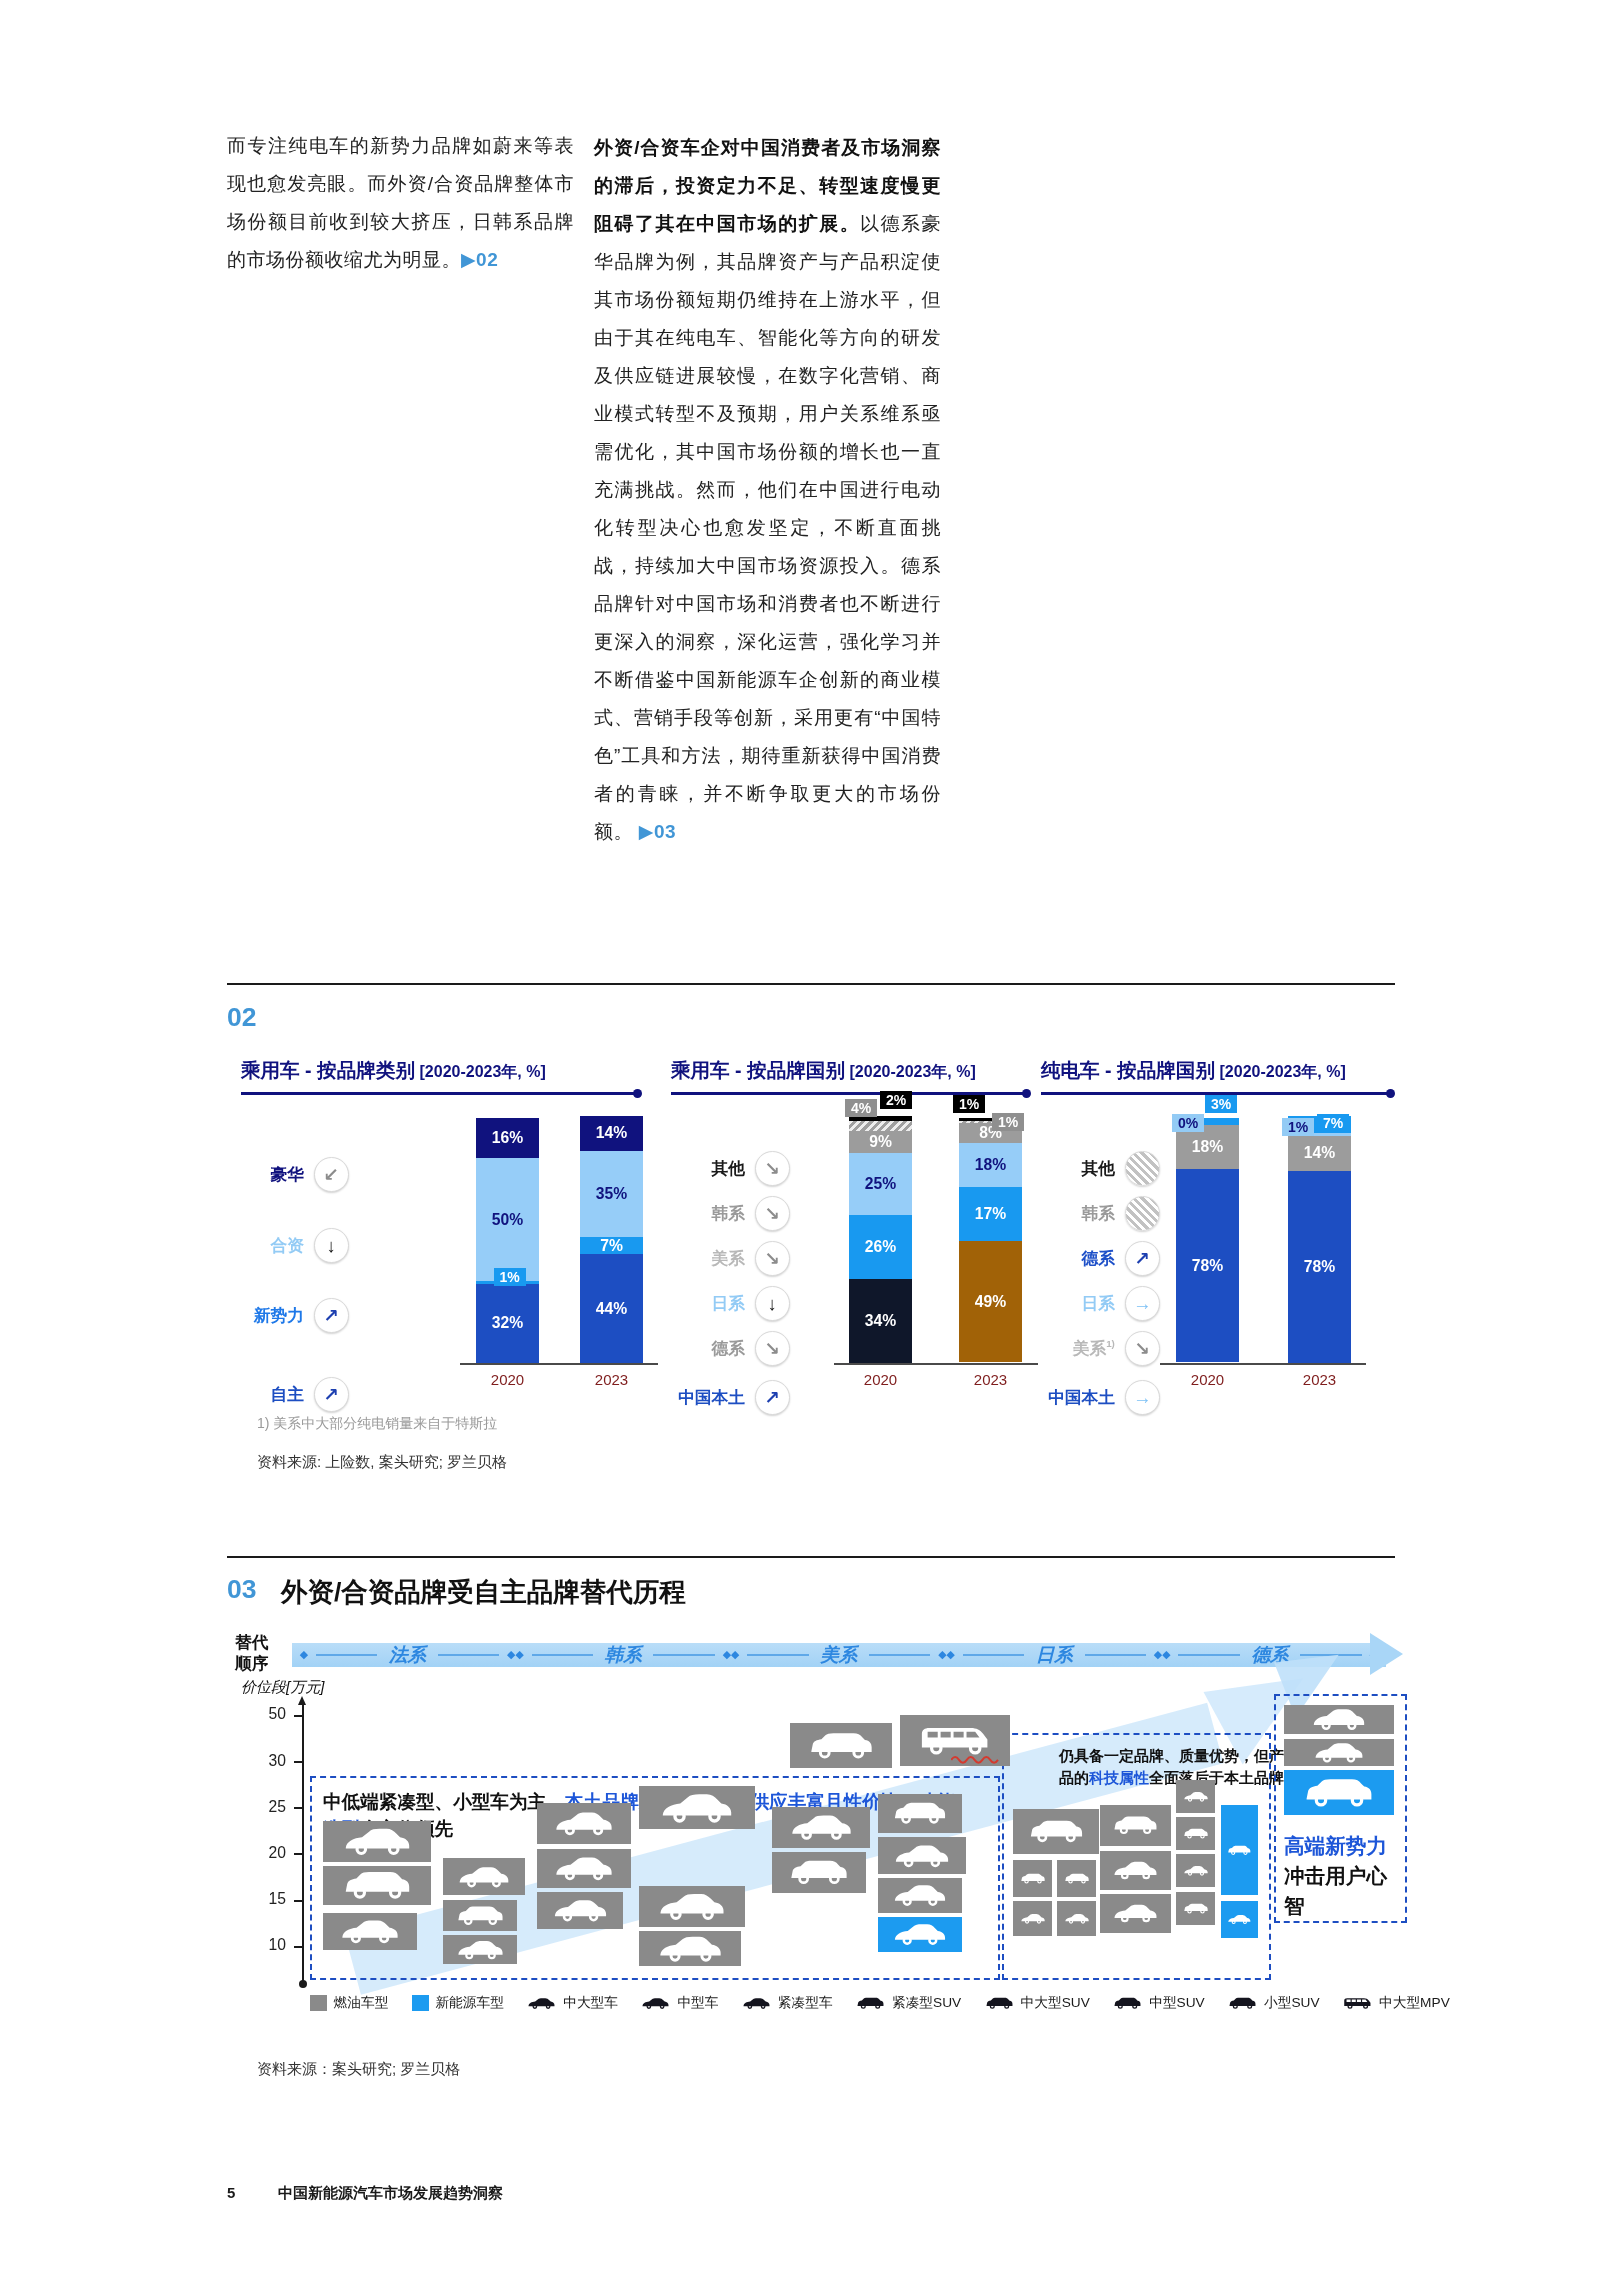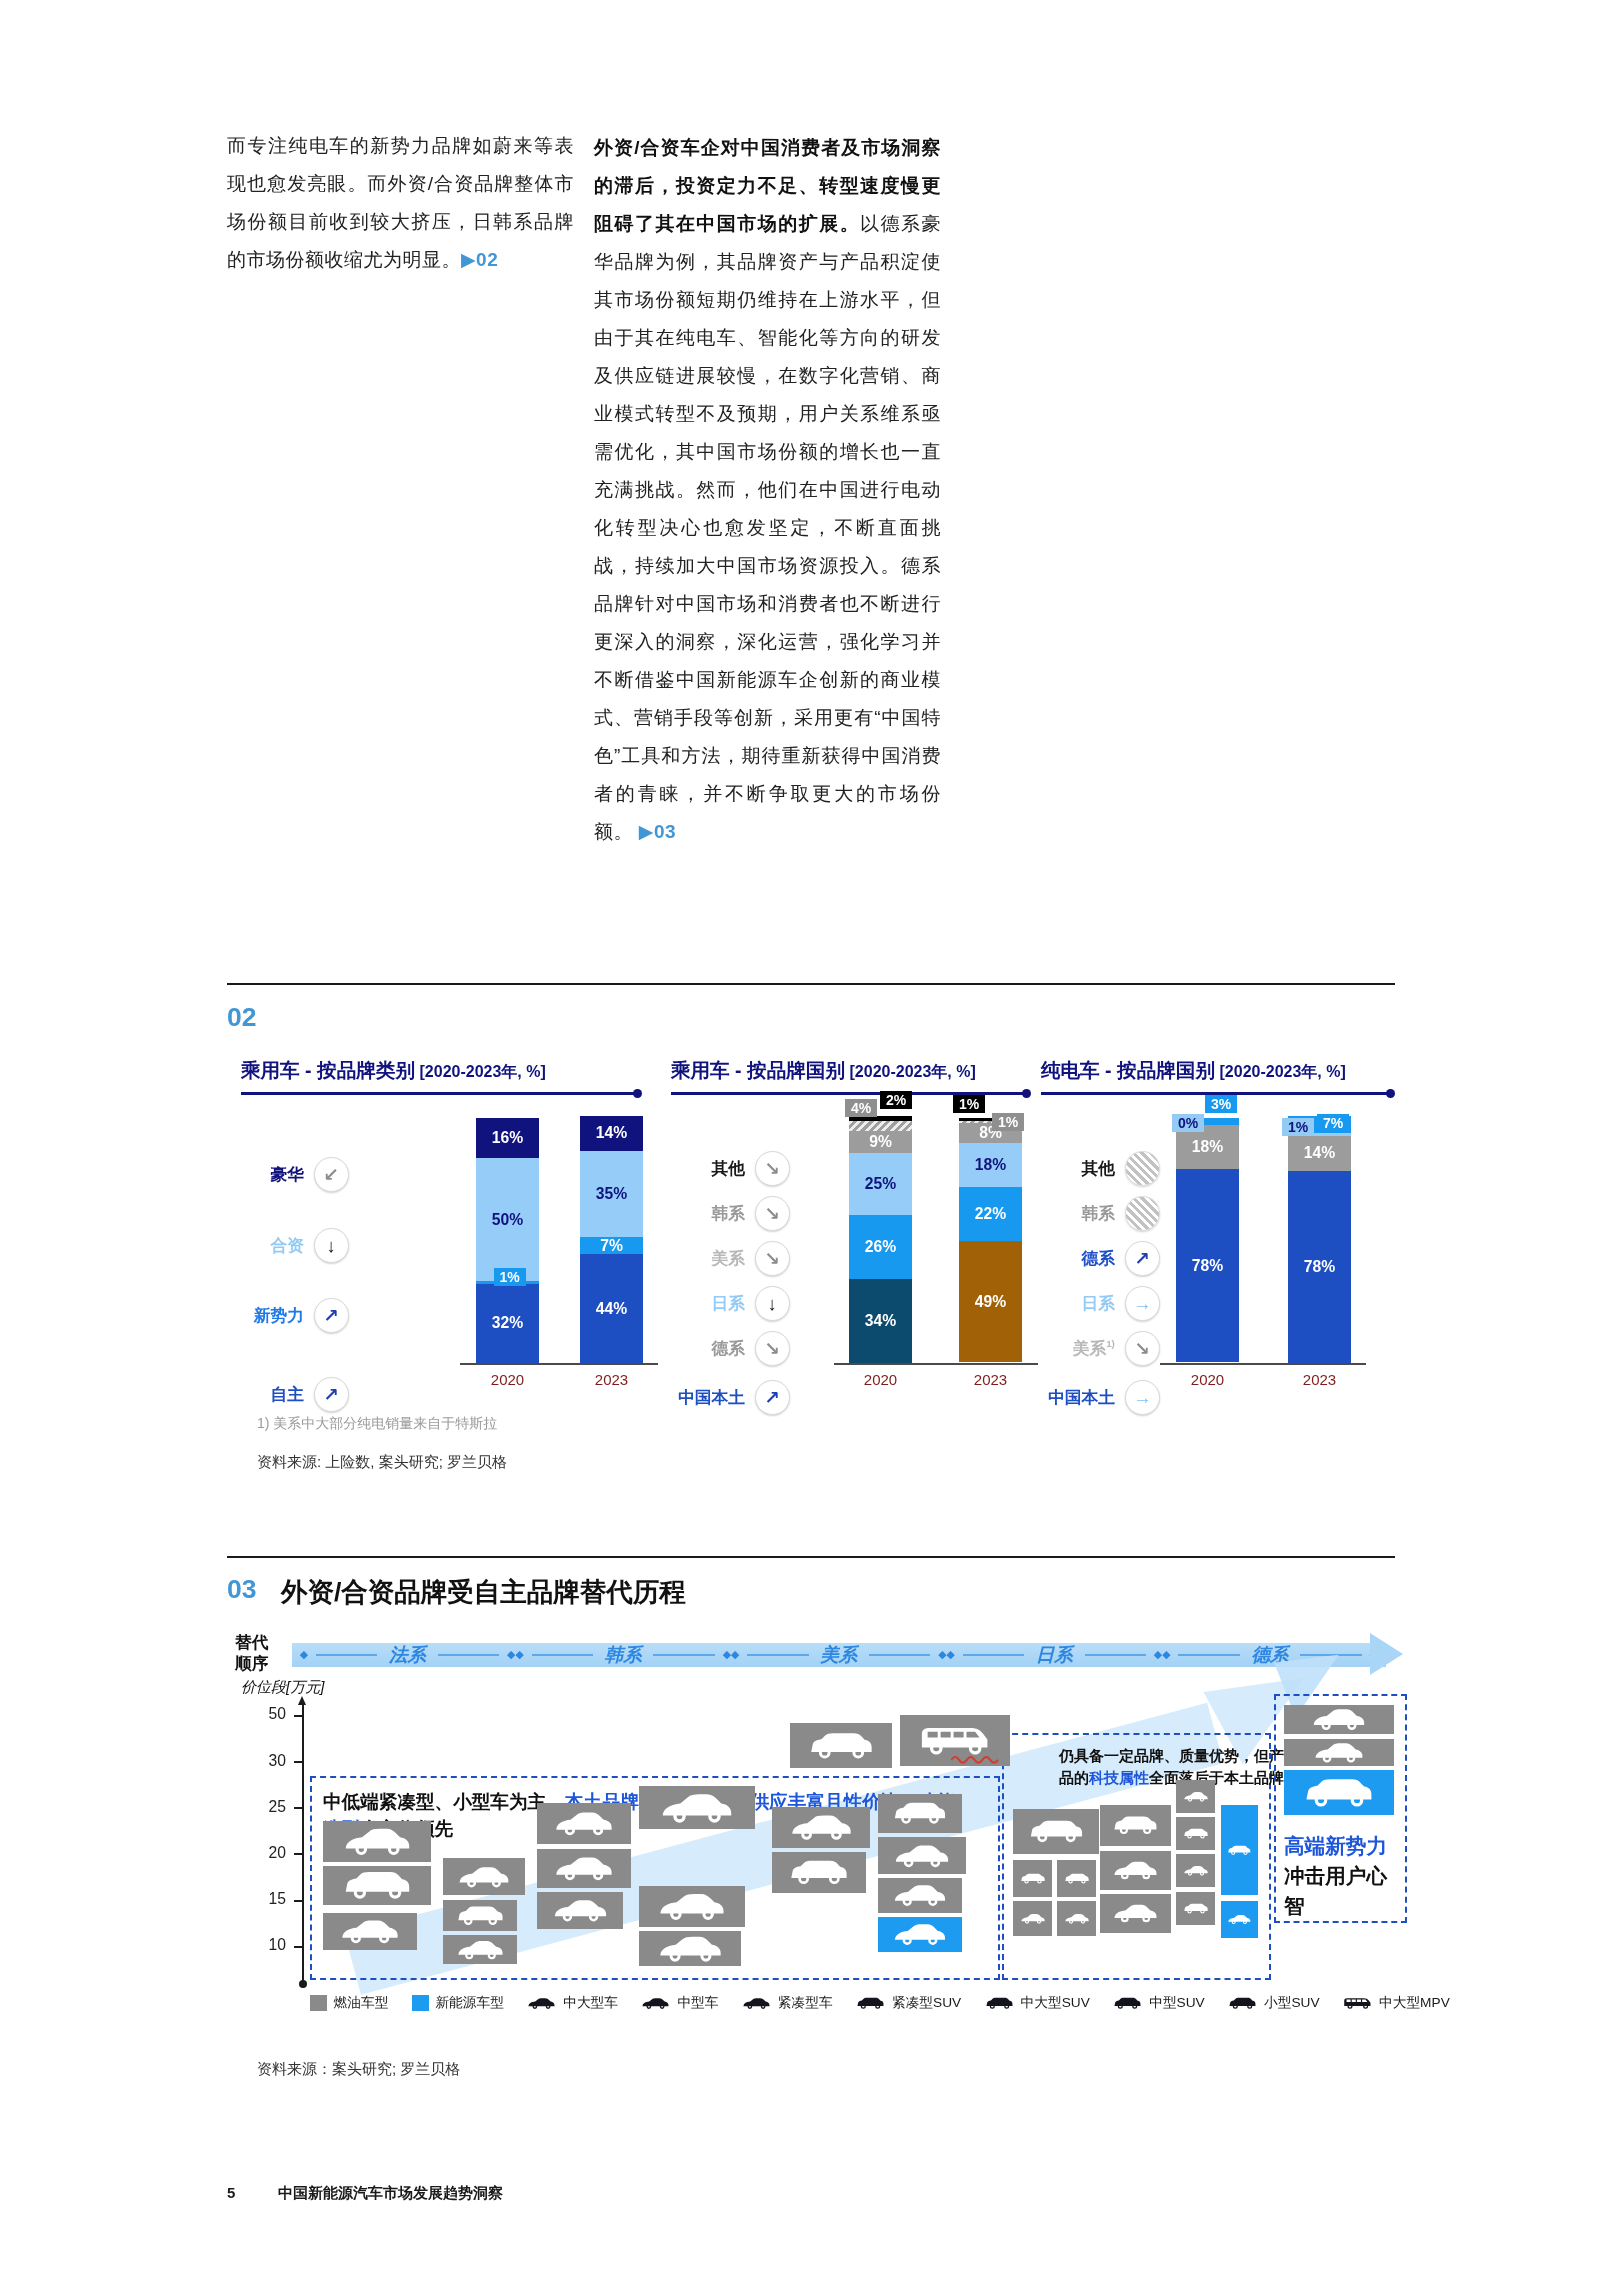--- a/index.html
+++ b/index.html
@@ -170,31 +170,31 @@
           <span class="circ" style="color: rgb(29, 63, 176);">↗</span>
         </div>
         <div class="bar" style="left: 184px; top: 59px; height: 247px;">
           <div class="seg" style="height: 5px; background: rgb(0, 0, 0);"></div>
           <div class="chip" style="left: 31px; top: -25.5px; background: rgb(0, 0, 0); color: rgb(255, 255, 255);">2%</div>
           <div class="seg hatchseg" style="height: 10px;"></div>
           <div class="chip" style="left: -3.9px; top: -16.6px; background: rgb(143, 143, 143); color: rgb(255, 255, 255);">4%</div>
           <div class="seg" style="height: 22px; background: rgb(156, 156, 156); color: rgb(255, 255, 255);">9%</div>
           <div class="seg" style="height: 62px; background: rgb(150, 205, 248); color: rgb(16, 18, 126);">25%</div>
           <div class="seg" style="height: 64px; background: rgb(24, 153, 240); color: rgb(255, 255, 255);">26%</div>
-          <div class="seg" style="height: 84px; background: #0c4a6e; color: rgb(255, 255, 255);">34%</div>
+          <div class="seg" style="height: 84px; background: #0f172a; color: rgb(255, 255, 255);">34%</div>
         </div>
         <div class="yearlbl" style="left: 184px; top: 314px;">2020</div>
         <div class="bar" style="left: 294px; top: 61px; height: 245px;">
           <div class="seg" style="height: 2.5px; background: rgb(0, 0, 0);"></div>
           <div class="chip" style="left: -5.9px; top: -23.5px; background: rgb(0, 0, 0); color: rgb(255, 255, 255);">1%</div>
           <div class="seg hatchseg" style="height: 2.5px;"></div>
           <div class="chip" style="left: 33px; top: -5.4px; background: rgb(143, 143, 143); color: rgb(255, 255, 255);">1%</div>
           <div class="seg" style="height: 20px; background: rgb(156, 156, 156); color: rgb(255, 255, 255);">8%</div>
           <div class="seg" style="height: 44px; background: rgb(150, 205, 248); color: rgb(16, 18, 126);">18%</div>
-          <div class="seg" style="height: 54px; background: rgb(24, 153, 240); color: rgb(255, 255, 255);">22%</div>
+          <div class="seg" style="height: 54px; background: rgb(24, 153, 240); color: rgb(255, 255, 255);">17%</div>
           <div class="seg" style="height: 121px; background: #a16207; color: rgb(255, 255, 255);">49%</div>
         </div>
         <div class="yearlbl" style="left: 294px; top: 314px;">2023</div>
         <div class="baseline" style="left: 169px; top: 306px; width: 204px;"></div>
       </div>
       <div class="panel" style="left: 1035px; width: 365px;">
         <div class="ptitle"><span class="main">纯电车 - 按品牌国别</span><span class="sub"> [2020-2023年, %]</span></div>
         <div class="prule" style="width: 351px;">
           <div class="dot"></div>
         </div>

